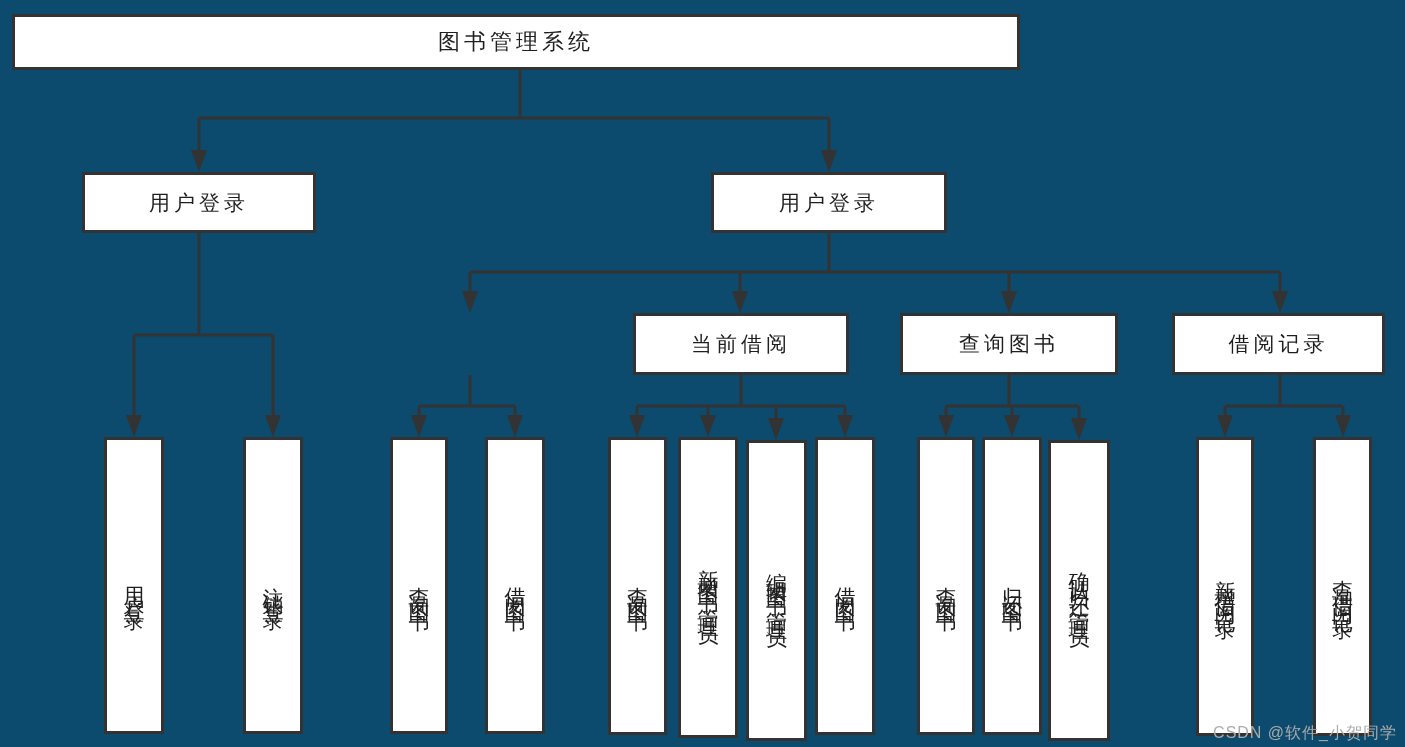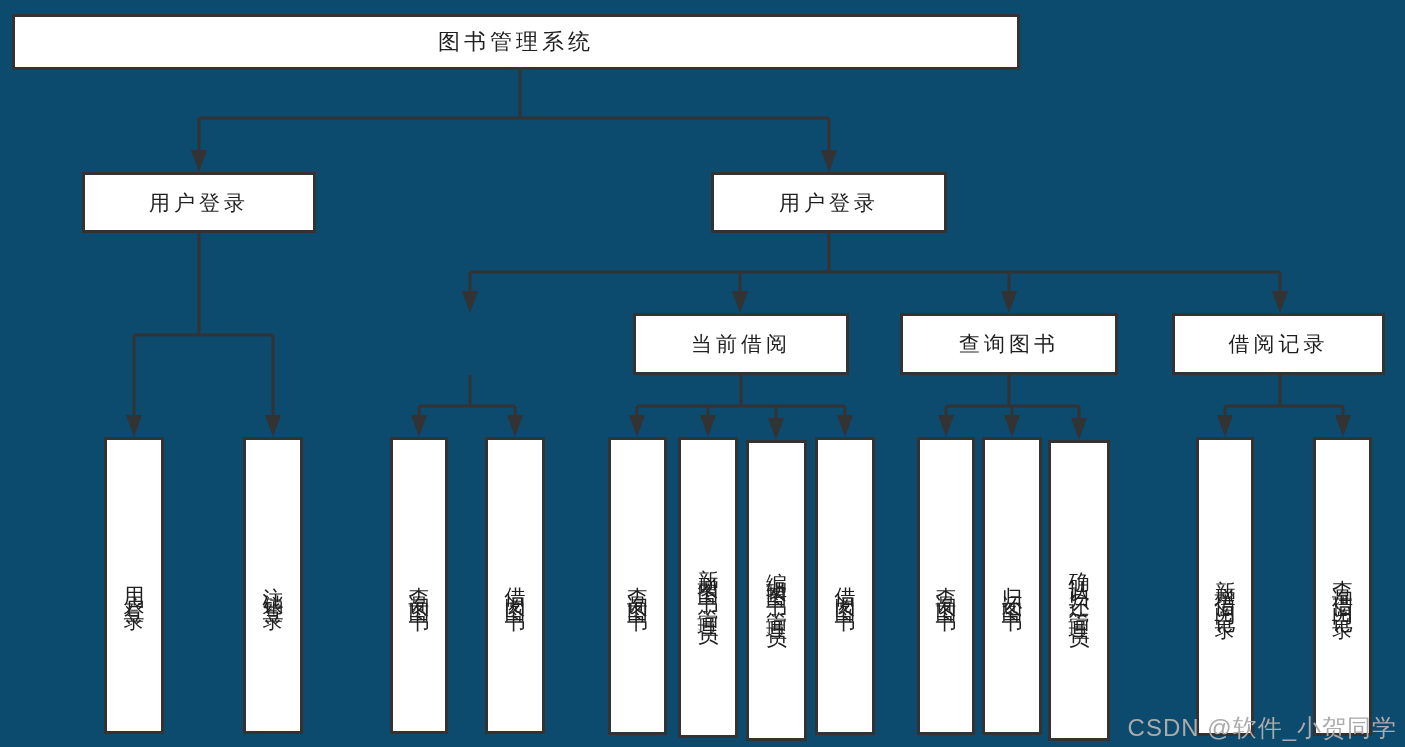--- a/index.html
+++ b/index.html
@@ -27,21 +27,21 @@
     background:#ffffff;
     display:flex;align-items:center;justify-content:center;
     writing-mode:vertical-rl;
     text-orientation:mixed;
     font-size:21px;letter-spacing:8px;color:#1f1f1f;
     text-align:center;
   }
   .root-title{font-size:22px;}
   #watermark{
     position:absolute;right:8px;bottom:3px;
-    font-size:24px;letter-spacing:1px;
+    font-size:16px;letter-spacing:1px;
     color:#ababab;
   }
 </style>
 </head>
 <body>
 
 <div id="canvas">
 
   <svg id="connectors" viewBox="0 0 1405 747" xmlns="http://www.w3.org/2000/svg">
     <path d="M520 70 V118 M199 118 H829 M199 118 V154 M829 118 V154

